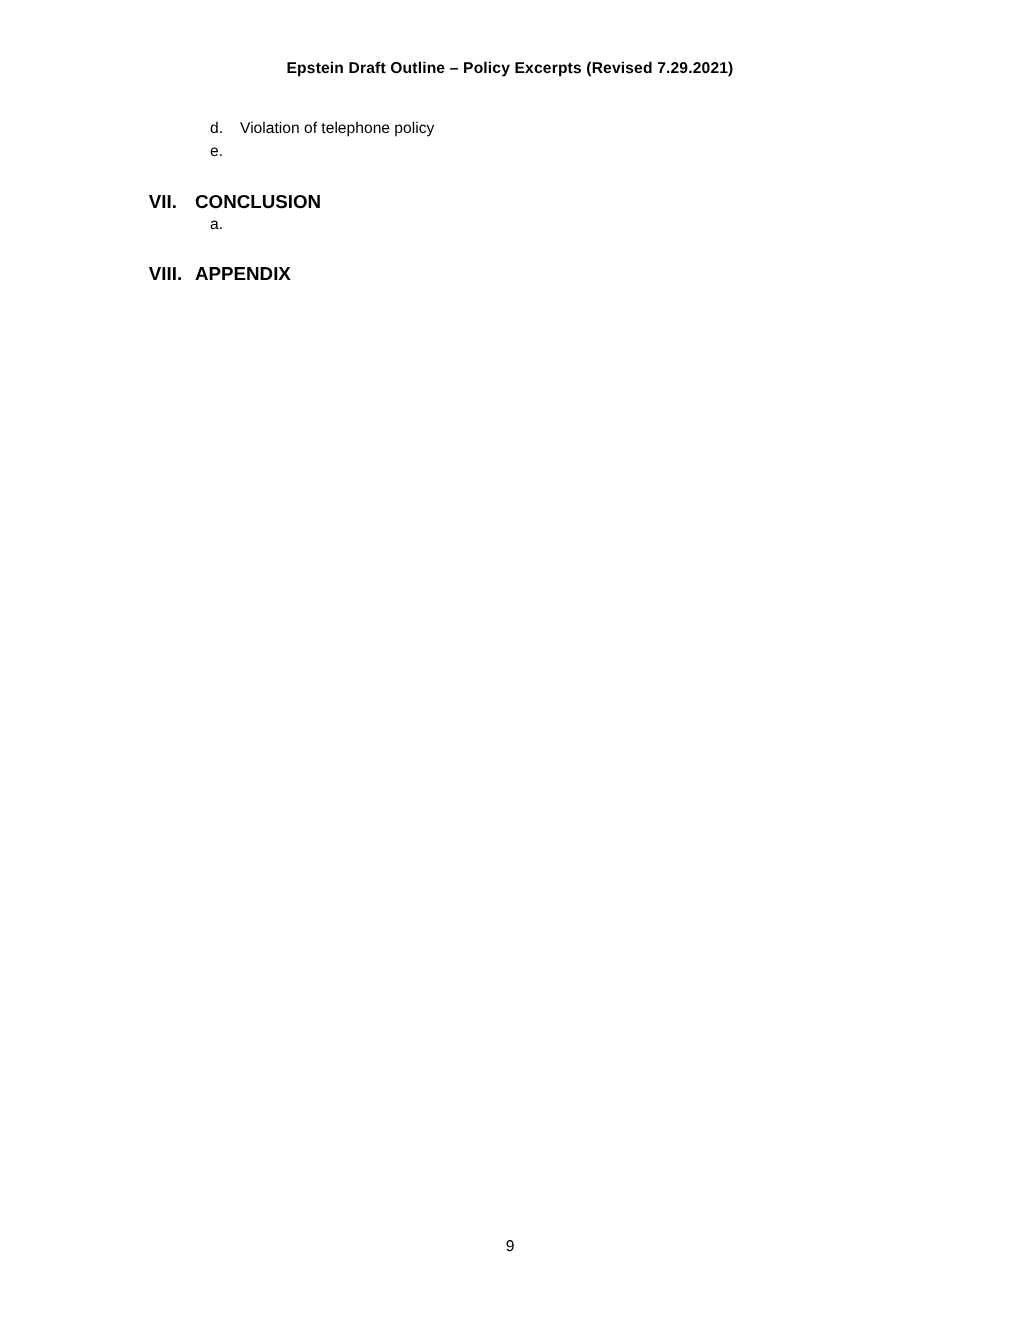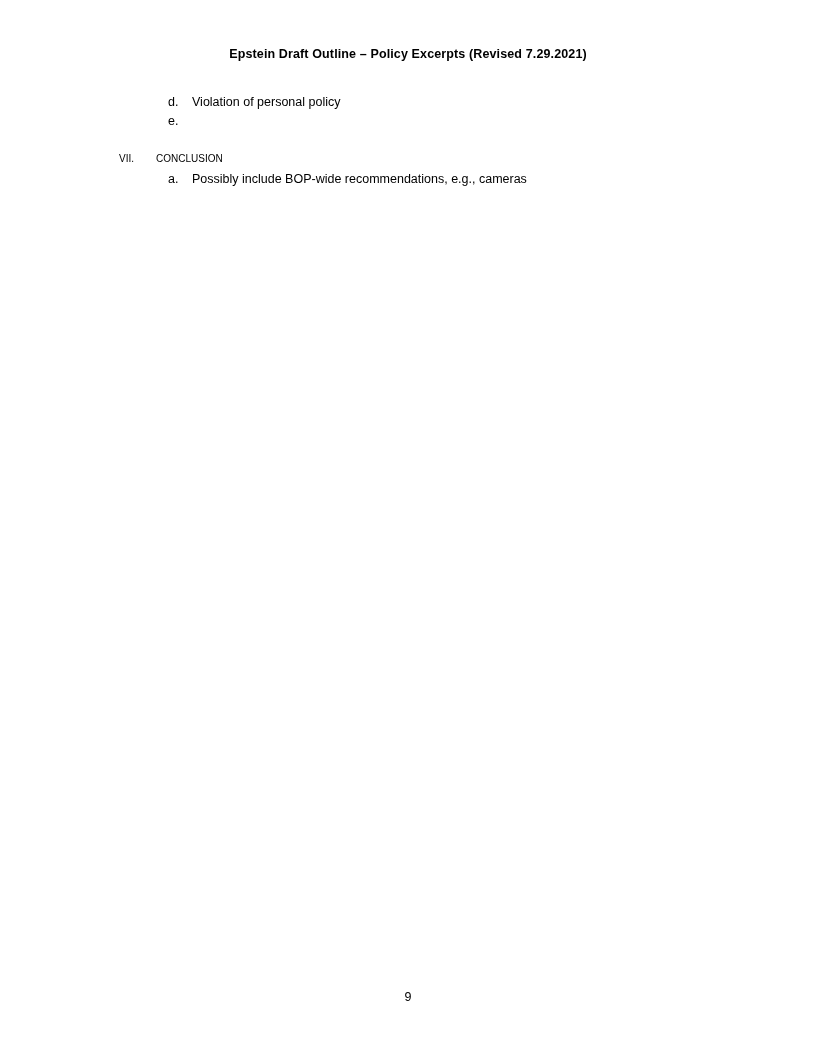--- a/index.html
+++ b/index.html
@@ -49,22 +49,22 @@
   }
   .lvl2-text {
     position: absolute;
     left: 192px;
     top: 0;
     white-space: nowrap;
   }
   .lvl1-row {
     position: relative;
     height: 19px;
-    font-size: 10px;
-    font-weight: normal;
+    font-size: 15px;
+    font-weight: bold;
   }
   .lvl1-marker {
     position: absolute;
     left: 119px;
     top: 0;
   }
   .lvl1-text {
     position: absolute;
     left: 156px;
     top: 0;
@@ -85,39 +85,42 @@
 <body>
 
 <div class="page">
 
   <div class="doc-header">Epstein Draft Outline – Policy Excerpts (Revised 7.29.2021)</div>
 
   <div class="content">
 
     <div class="lvl2-row">
       <span class="lvl2-marker">d.</span>
-      <span class="lvl2-text">Violation of personal policy</span>
+      <span class="lvl2-text">Violation of telephone policy</span>
     </div>
 
     <div class="lvl2-row">
       <span class="lvl2-marker">e.</span>
     </div>
 
     <div class="gap-lg"></div>
 
     <div class="lvl1-row">
       <span class="lvl1-marker">VII.</span>
       <span class="lvl1-text">CONCLUSION</span>
     </div>
 
     <div class="lvl2-row">
       <span class="lvl2-marker">a.</span>
-      <span class="lvl2-text">Possibly include BOP-wide recommendations, e.g., cameras</span>
     </div>
 
     <div class="gap-md"></div>
 
+    <div class="lvl1-row">
+      <span class="lvl1-marker">VIII.</span>
+      <span class="lvl1-text">APPENDIX</span>
+    </div>
 
   </div>
 
   <div class="page-number">9</div>
 
 </div>
 
 </body></html>

